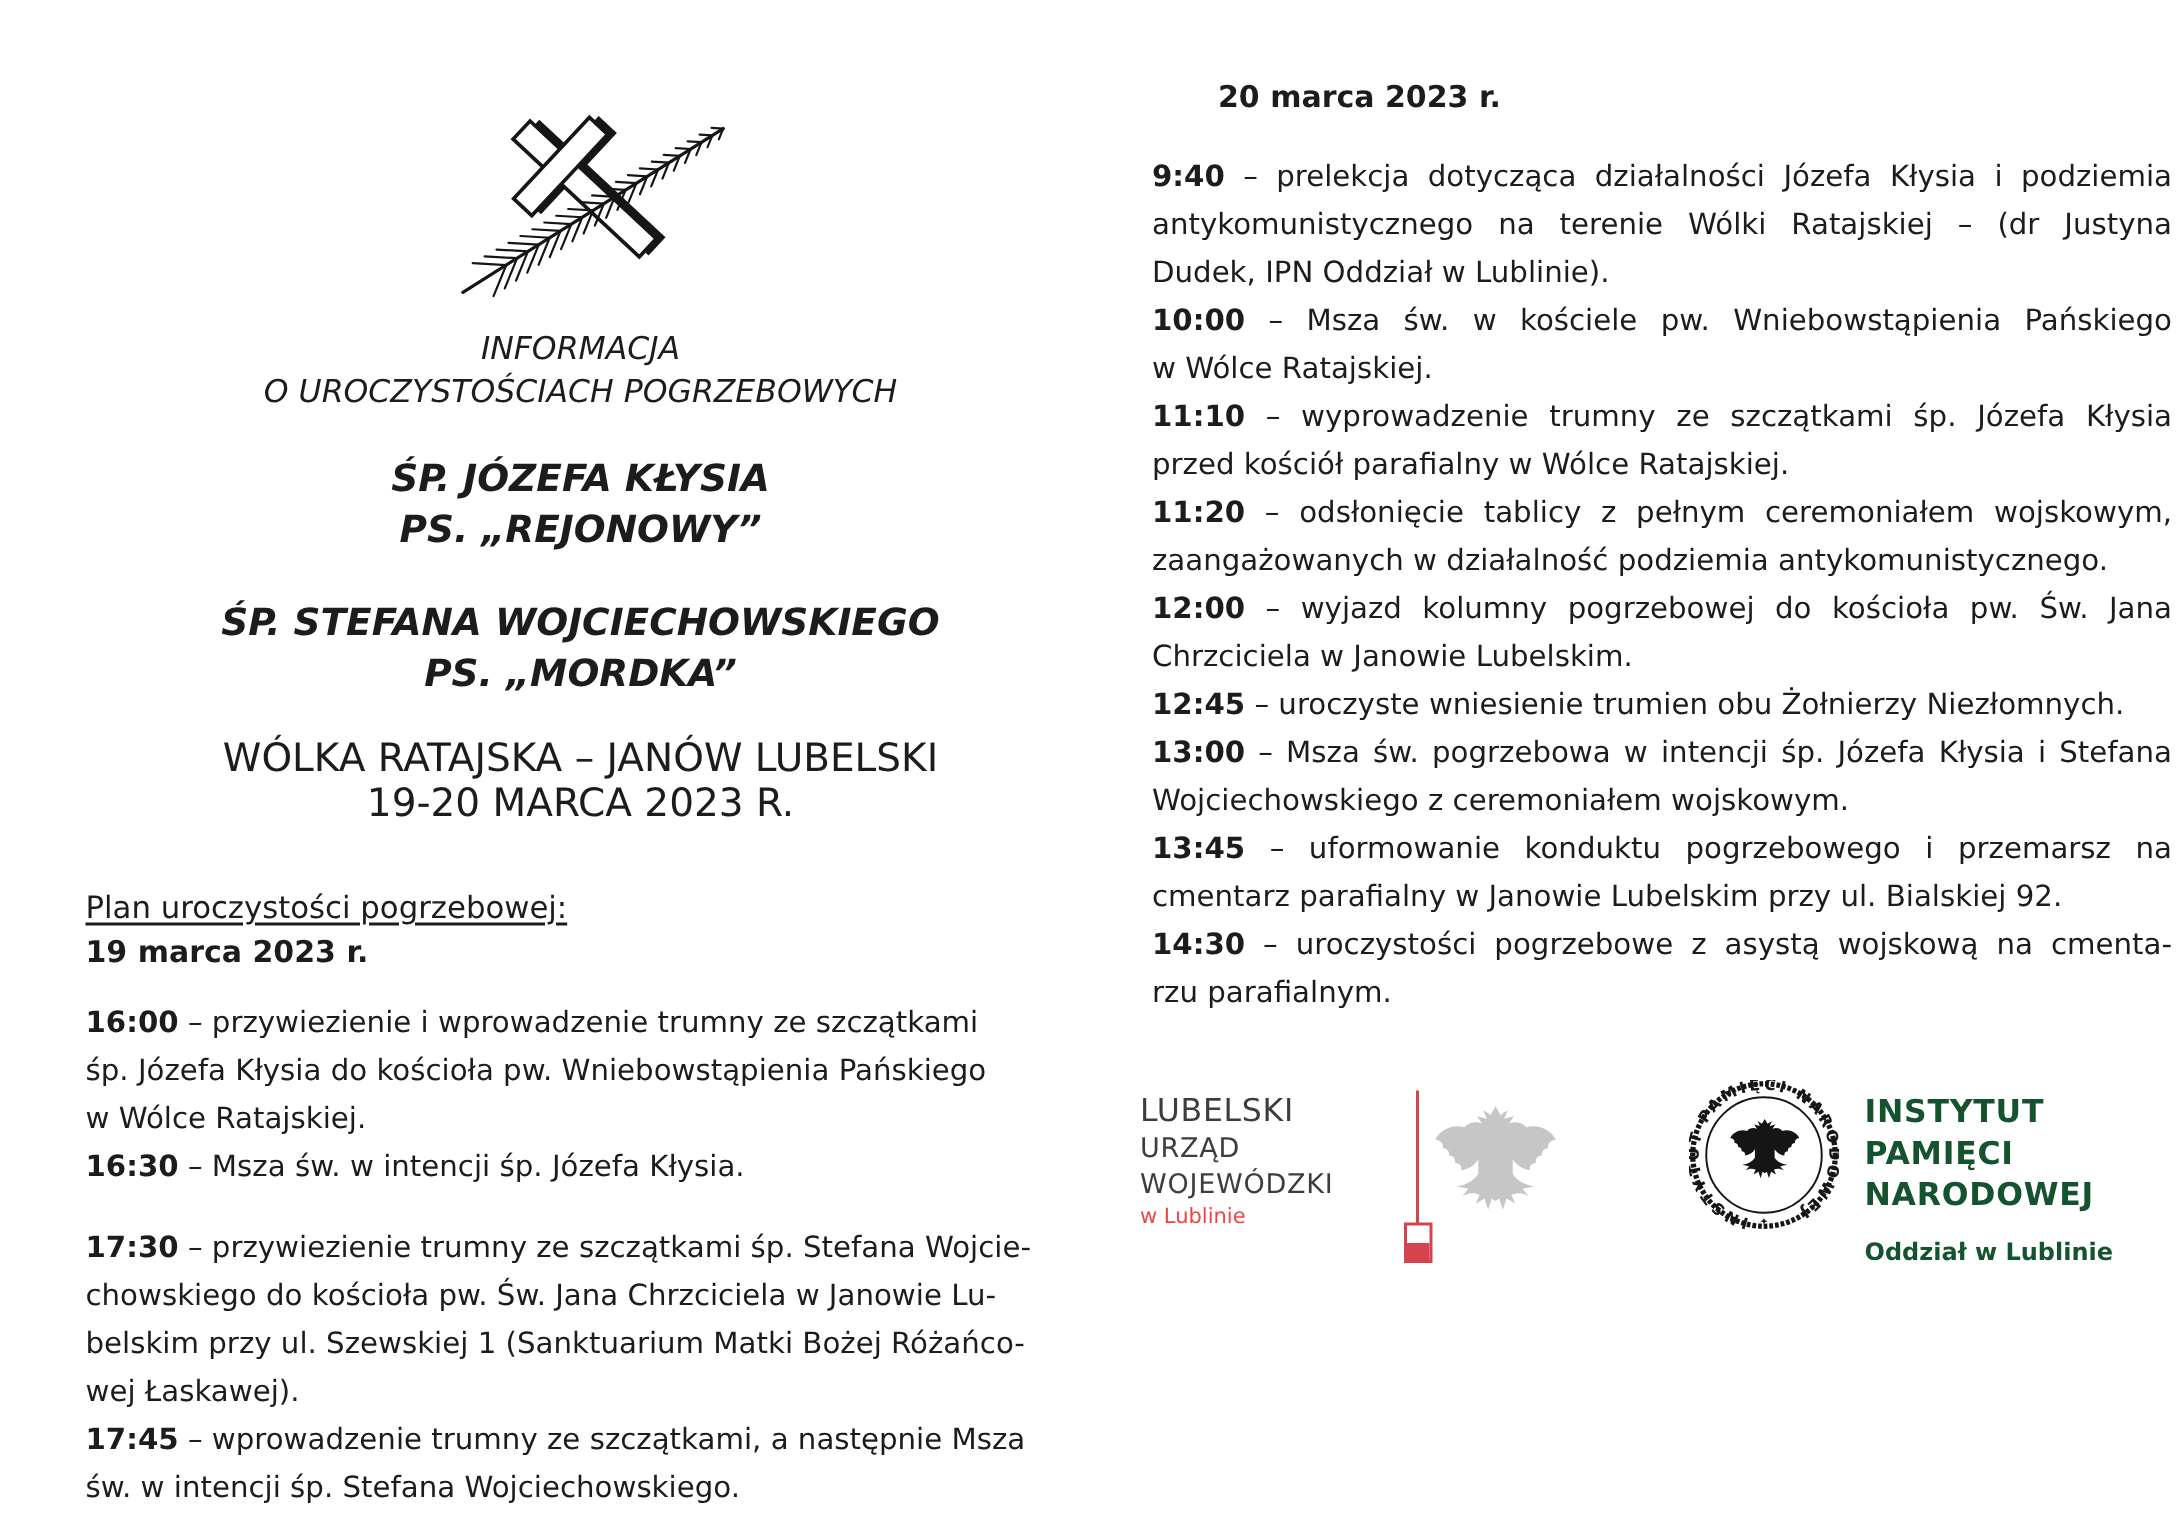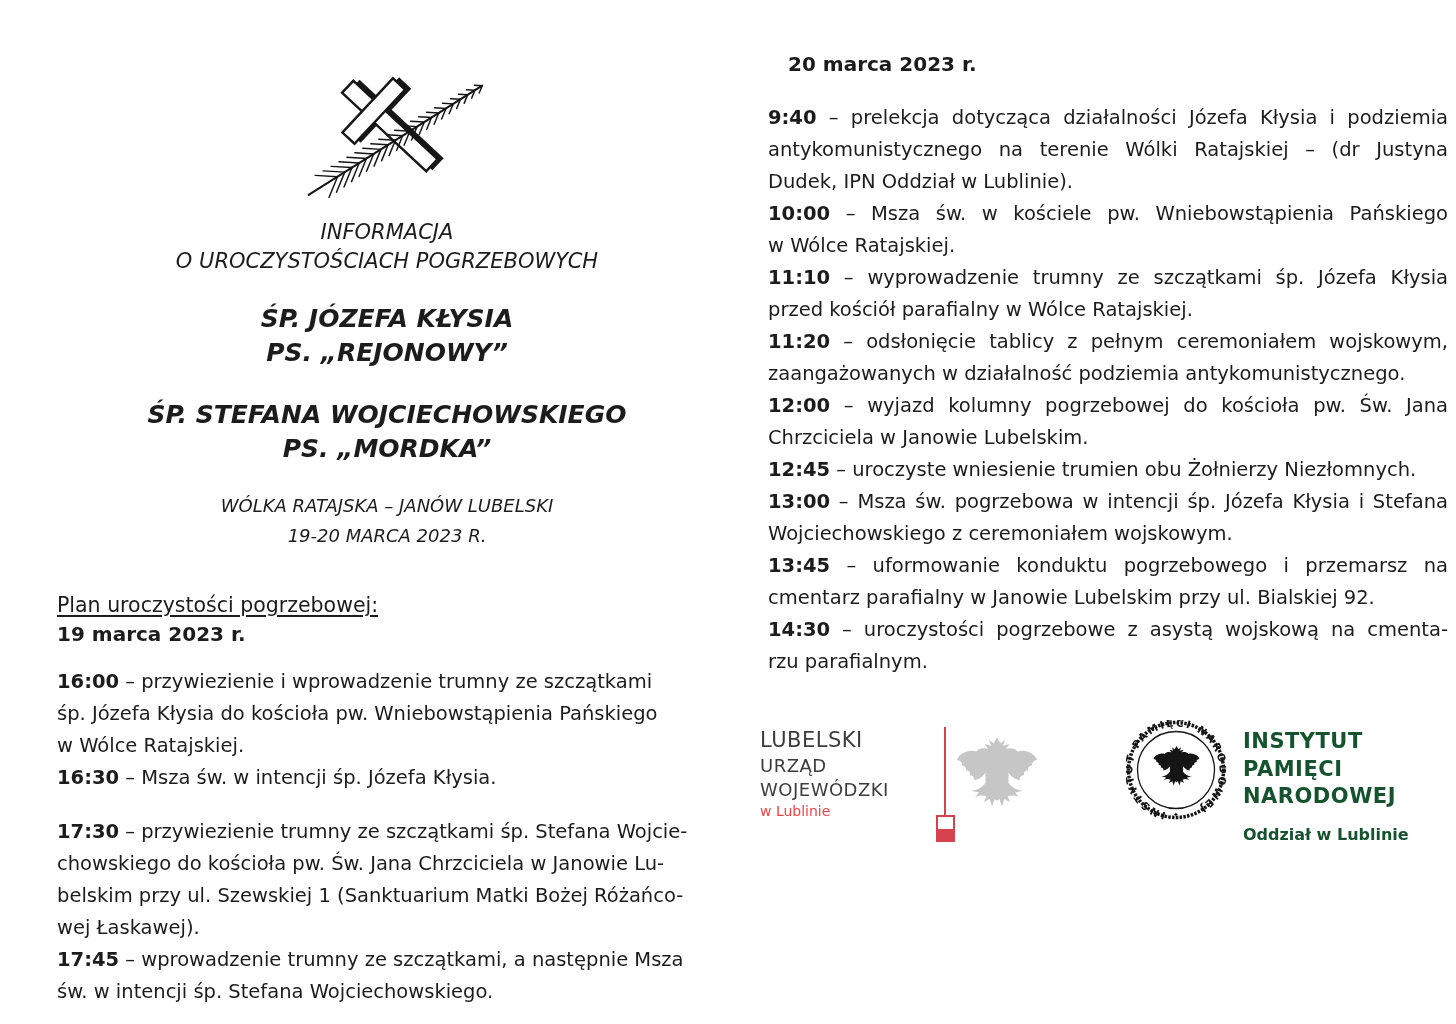--- a/index.html
+++ b/index.html
@@ -8,29 +8,29 @@
     font-family:"DejaVu Sans","Liberation Sans",sans-serif; color:#1c1c1c;
     overflow:hidden;
   }
   
   .center-block { position:absolute; left:57px; width:660px; text-align:center; }
   .emblem-wrap { position:absolute; left:293px; top:56px; width:195px; height:152px; }
   .hdr-info { top:218px; font-style:italic; font-size:21px; line-height:29px; }
   .hdr-name { font-style:italic; font-weight:bold; font-size:25px; line-height:34px; }
   .hdr-name1 { top:302px; }
   .hdr-name2 { top:398px; }
-  .hdr-loc { top:491px; font-style:italic; font-size:18px; line-height:30px;text-align:center; }
+  .hdr-loc { top:491px; font-size:26px; line-height:30px;text-align:center; }
   
   .plan-heading {
     position:absolute; left:57px; top:593px; font-size:20.5px;
     text-decoration:underline; text-underline-offset:3px;
   }
   .plan-date { position:absolute; left:57px; font-weight:bold; font-size:20px; }
   .plan-date-d0 { top:622px; }
-  .plan-date-d1 { left:788px; top:52px; }
+  .plan-date-d1 { left:812px; top:52px; }
   
   .sched { position:absolute; font-size:19.5px; }
   .sched .sched-line { line-height:32px; height:32px; white-space:nowrap; }
   .sched .sched-line.stretch { white-space:normal; text-align:justify; text-align-last:justify; }
   .time { font-weight:bold; }
   .sched-d0-g0 { left:57px; top:666px; width:684px; }
   .sched-d0-g1 { left:57px; top:816px; width:684px; }
   .sched-d1-g0 { left:768px; top:102px; width:680px; }
   
   .luw-text { position:absolute; left:760px; top:727px; width:176px; text-align:left; color:#3d3d3d; }

